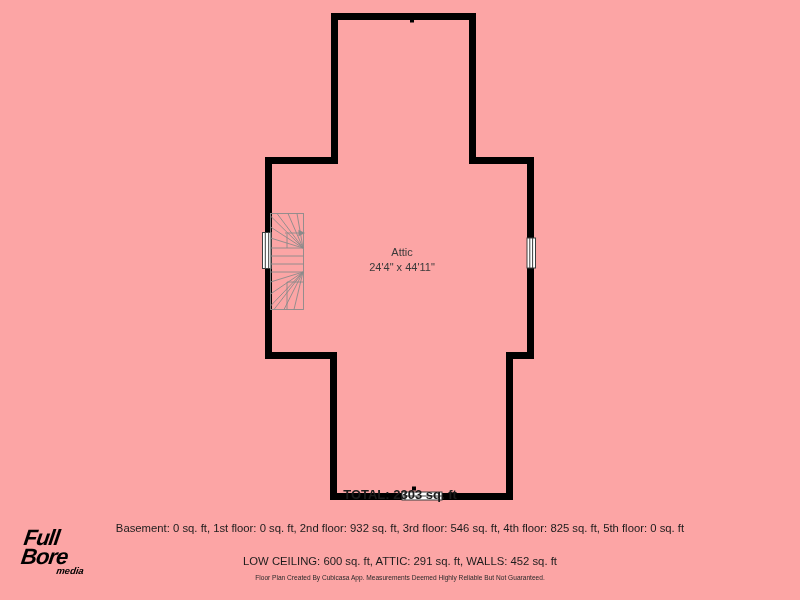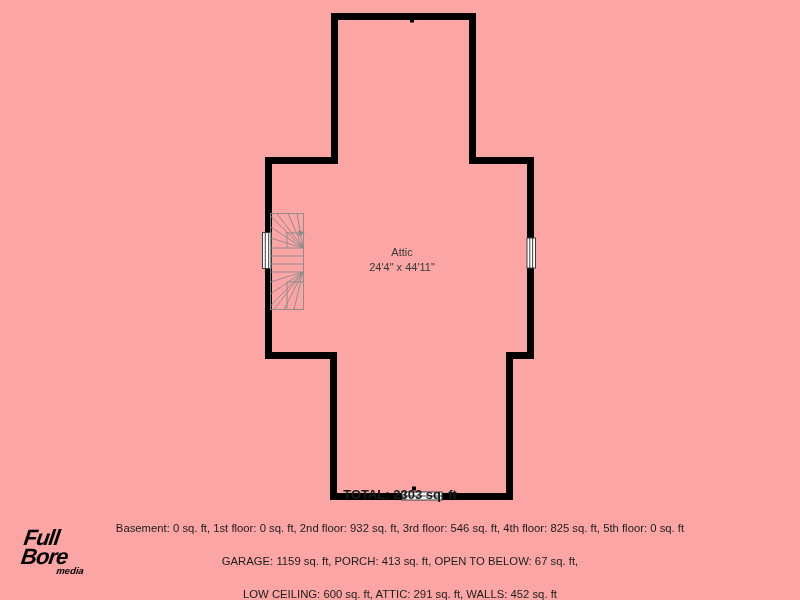--- a/index.html
+++ b/index.html
@@ -91,21 +91,20 @@
   </svg>
 
   <div class="room-label">
     <div>Attic</div>
     <div>24'4" x 44'11"</div>
   </div>
 
   <div class="summary">
     <div class="total">TOTAL: 2303 sq. ft</div>
     <div class="line">Basement: 0 sq. ft, 1st floor: 0 sq. ft, 2nd floor: 932 sq. ft, 3rd floor: 546 sq. ft, 4th floor: 825 sq. ft, 5th floor: 0 sq. ft</div>
-    <div class="line">GARAGE: 1159 sq. ft, PORCH: 413 sq. ft, OPEN TO BELOW: 67 sq. ft,</div>
     <div class="line">LOW CEILING: 600 sq. ft, ATTIC: 291 sq. ft, WALLS: 452 sq. ft</div>
     <div class="disclaimer">Floor Plan Created By Cubicasa App. Measurements Deemed Highly Reliable But Not Guaranteed.</div>
   </div>
 
   <div class="logo">
     <div class="word">Full</div>
     <div class="word">Bore</div>
     <div class="media">media</div>
   </div>
 

